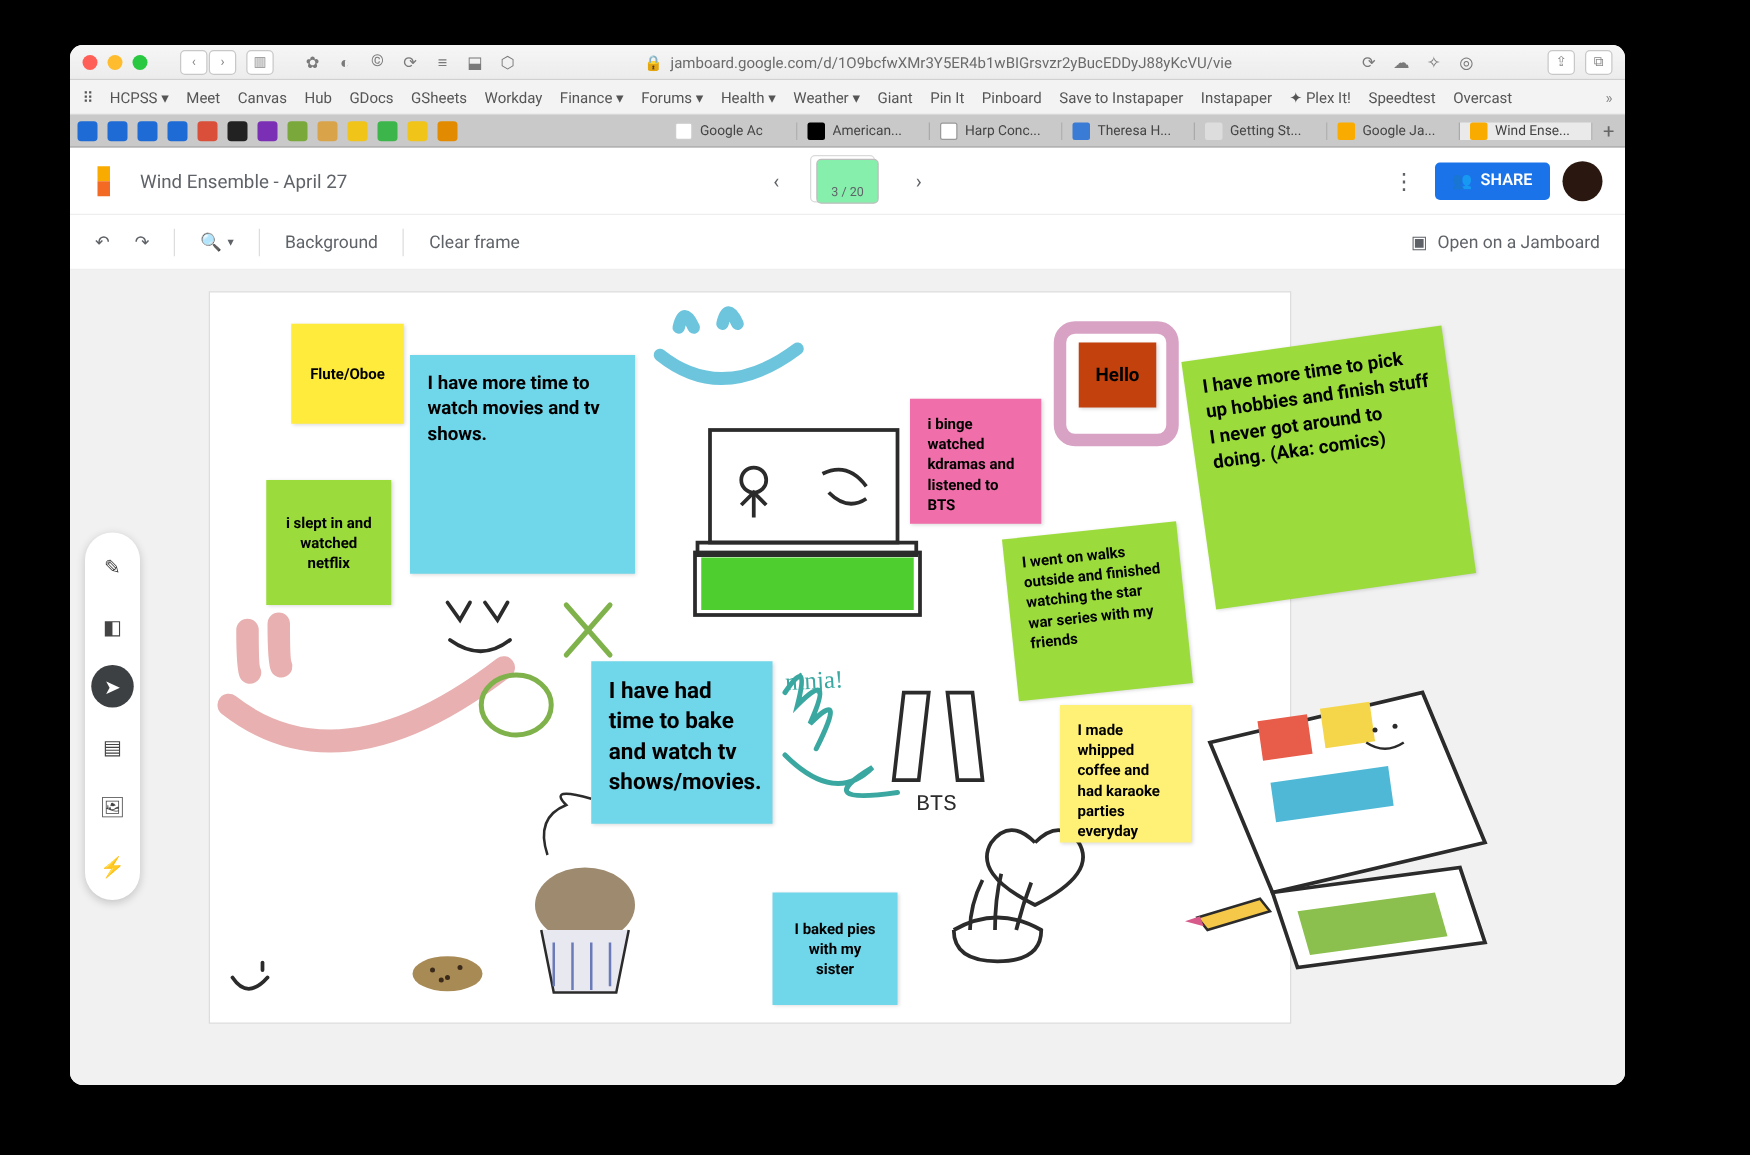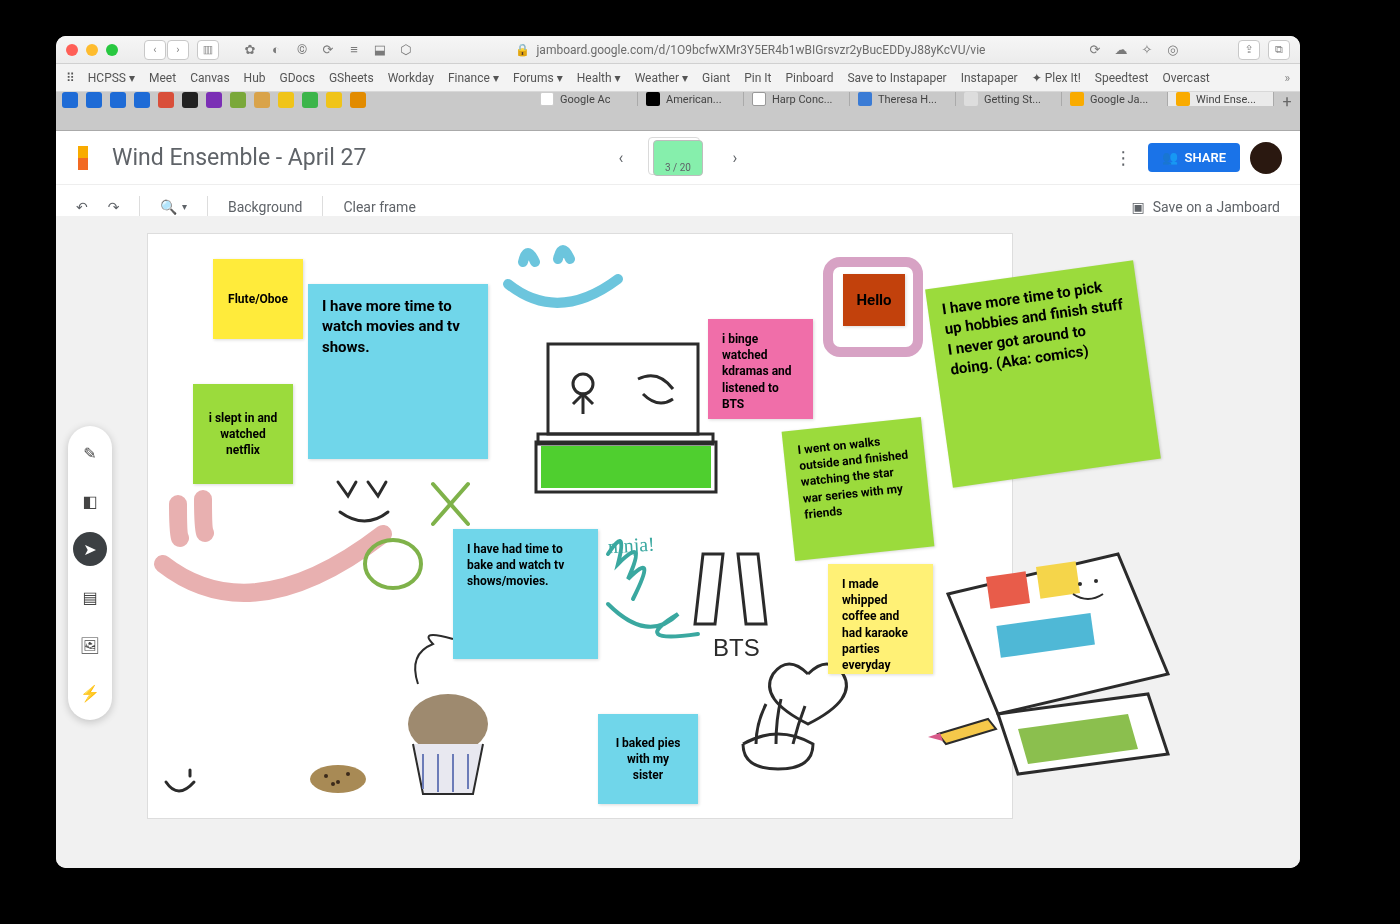--- a/index.html
+++ b/index.html
@@ -7,49 +7,49 @@
 .browser{position:absolute;left:56px;top:36px;width:1244px;height:832px;background:#fff;border-radius:10px;overflow:hidden;box-shadow:0 20px 60px rgba(0,0,0,.6)}
 .titlebar{height:28px;background:linear-gradient(#f6f6f6,#ececec);display:flex;align-items:center;padding:0 10px;gap:8px;border-bottom:1px solid #d0d0d0}
 .dot{width:12px;height:12px;border-radius:50%}
 .dot.red{background:#ff5f57}.dot.yel{background:#febc2e}.dot.grn{background:#28c840}
 .nav-btn{width:22px;height:20px;border:1px solid #c8c8c8;border-radius:4px;background:#fff;display:flex;align-items:center;justify-content:center;color:#888;font-size:11px}
 .titlebar .grp{display:flex;gap:1px}
 .addr{flex:1;display:flex;align-items:center;justify-content:center;gap:6px;color:#6b6b6b;font-size:12px}
 .tbicon{width:18px;height:18px;display:flex;align-items:center;justify-content:center;color:#7a7a7a;font-size:13px}
 .bmbar{height:28px;background:#f3f3f3;border-bottom:1px solid #d8d8d8;display:flex;align-items:center;padding:0 10px;gap:14px;font-size:12px;color:#555}
 .bmbar .bm{display:flex;align-items:flex-start;gap:3px;white-space:nowrap}
-.tabbar{height:39px;background:#c9c9c9;display:flex;align-items:flex-start;border-bottom:1px solid #aaa}
+.tabbar{height:26px;background:#c9c9c9;display:flex;align-items:center;border-bottom:1px solid #aaa}
 .tabbar .favs{display:flex;align-items:center;padding:0 6px;gap:8px}
 .fav{width:16px;height:16px;border-radius:3px}
 .tab{flex:0 0 106px;display:flex;align-items:center;gap:6px;padding:0 8px;font-size:11px;color:#444;border-right:1px solid #aaa;background:#c9c9c9}
 .tab.active{background:#eaeaea}
 .tab .fvi{width:14px;height:14px;border-radius:2px;flex-shrink:0}
 .tab span{overflow:hidden;text-overflow:ellipsis;white-space:nowrap}
 .newtab{width:26px;display:flex;align-items:center;justify-content:center;color:#666}
 .appbar{height:54px;display:flex;align-items:center;padding:0 18px;gap:14px;border-bottom:1px solid #eee}
 .jlogo{width:24px;height:24px;position:relative}
 .jlogo::before{content:"";position:absolute;left:4px;top:0;width:10px;height:12px;background:#f9ab00}
 .jlogo::after{content:"";position:absolute;left:4px;top:12px;width:10px;height:12px;background:#f26a23}
-.doctitle{font-size:23px;color:#5f6368}
+.doctitle{font-size:15px;color:#5f6368}
 .framesel{position:absolute;left:50%;transform:translateX(-50%);display:flex;align-items:center;gap:18px}
 .framearrow{width:28px;height:28px;display:flex;align-items:center;justify-content:center;color:#5f6368;cursor:pointer}
 .framebox{width:50px;height:36px;border:1px solid #bdbdbd;border-radius:4px;display:flex;align-items:flex-end;justify-content:center;font-size:10px;color:#5f6368;padding-bottom:2px;position:relative;background:#86efac}
 .framebox::before{content:"";position:absolute;left:-6px;top:-4px;width:50px;height:36px;border:1px solid #dadada;border-radius:4px;z-index:-1}
 .more{width:30px;height:30px;display:flex;align-items:center;justify-content:center;color:#5f6368;font-size:18px}
 .sharebtn{background:#1a73e8;color:#fff;border:none;border-radius:4px;padding:7px 14px;font-size:13px;font-weight:600;display:flex;align-items:center;gap:6px}
 .avatar{width:32px;height:32px;border-radius:50%;background:#2a1810}
 .toolbar2{height:44px;display:flex;align-items:center;padding:0 20px;gap:20px;color:#5f6368;font-size:14px;border-bottom:1px solid #eee}
 .tbtn{display:flex;align-items:center;gap:4px;cursor:pointer}
 .divider{width:1px;height:22px;background:#ddd}
 .openjam{margin-left:auto;display:flex;align-items:center;gap:8px}
 .canvaswrap{position:absolute;left:0;right:0;top:180px;bottom:0;background:#f1f1f1;overflow:hidden}
 .sidetools{position:absolute;left:12px;top:210px;width:44px;background:#fff;border-radius:24px;box-shadow:0 2px 8px rgba(0,0,0,.2);padding:10px 0;display:flex;flex-direction:column;align-items:center;gap:14px;z-index:10}
 .stool{width:34px;height:34px;display:flex;align-items:center;justify-content:center;color:#444;border-radius:50%;cursor:pointer}
 .stool.active{background:#3c4043;color:#fff}
-.board{position:absolute;left:92px;top:18px;width:864px;height:584px;background:#fff;box-shadow:0 0 0 1px #ddd}
+.board{position:absolute;left:112px;top:18px;width:864px;height:584px;background:#fff;box-shadow:0 0 0 1px #ddd}
 .sticky{position:absolute;padding:12px 14px;font-size:14px;font-weight:700;line-height:1.35;box-shadow:1px 1px 3px rgba(0,0,0,.15)}
 .sticky.small{font-size:12px}
 .yellow{background:#ffeb3b}.blue{background:#70d6ea}.green{background:#9bdb3c}.pink{background:#f06ea9}.orange{background:#c2410c}.lyellow{background:#fff176}
 .draw{position:absolute;pointer-events:none}
 </style>
 </head>
 <body>
 
 <div class="browser">
 
@@ -178,21 +178,21 @@
     <div class="tbtn">↶</div>
     <div class="tbtn">↷</div>
     <div class="divider"></div>
     <div class="tbtn">🔍 <span style="font-size:10px">▾</span></div>
     <div class="divider"></div>
     <div class="tbtn">Background</div>
     <div class="divider"></div>
     <div class="tbtn">Clear frame</div>
     <div class="openjam">
       <span>▣</span>
-      <span>Save on a Jamboard</span>
+      <span>Open on a Jamboard</span>
     </div>
   </div>
 
   <div class="canvaswrap">
 
     <div class="sidetools">
       <div class="stool">✎</div>
       <div class="stool">◧</div>
       <div class="stool active">➤</div>
       <div class="stool">▤</div>
@@ -302,23 +302,23 @@
         </g>
       </svg>
 
       <div class="sticky yellow small" style="left:65px;top:25px;width:90px;height:80px;display:flex;align-items:center;justify-content:center">Flute/Oboe</div>
       <div class="sticky blue" style="left:160px;top:50px;width:180px;height:175px;font-size:15px">I have more time to watch movies and tv shows.</div>
       <div class="sticky green small" style="left:45px;top:150px;width:100px;height:100px;text-align:center;display:flex;align-items:center">i slept in and watched netflix</div>
       <div class="sticky pink small" style="left:560px;top:85px;width:105px;height:100px">i binge watched kdramas and listened to BTS</div>
       <div class="sticky orange" style="left:695px;top:40px;width:62px;height:52px;font-size:15px;display:flex;align-items:center;justify-content:center">Hello</div>
       <div class="sticky green" style="left:790px;top:40px;width:210px;height:200px;transform:rotate(-8deg);font-size:15px">I have more time to pick up hobbies and finish stuff I never got around to doing. (Aka: comics)</div>
       <div class="sticky green small" style="left:640px;top:190px;width:140px;height:130px;transform:rotate(-6deg)">I went on walks outside and finished watching the star war series with my friends</div>
-      <div class="sticky blue" style="left:305px;top:295px;width:145px;height:130px;font-size:12px">I have had time to bake and watch tv shows/movies.</div>
+      <div class="sticky blue" style="left:305px;top:295px;width:145px;height:130px;font-size:18px">I have had time to bake and watch tv shows/movies.</div>
       <div class="sticky lyellow small" style="left:680px;top:330px;width:105px;height:110px">I made whipped coffee and had karaoke parties everyday</div>
       <div class="sticky blue small" style="left:450px;top:480px;width:100px;height:90px;text-align:center;display:flex;align-items:center">I baked pies with my sister</div>
 
-      <div style="position:absolute;left:565px;top:400px;font-family:Liberation Sans, sans-serif;font-size:24px;color:#2b2b2b">BTS</div>
+      <div style="position:absolute;left:565px;top:400px;font-family:Liberation Mono, monospace;font-size:18px;color:#2b2b2b">BTS</div>
       <div style="position:absolute;left:460px;top:300px;font-family:cursive;font-size:20px;color:#3aa8a0;transform:rotate(-3deg)">ninja!</div>
 
     </div>
   </div>
 
 </div>
 
 </body></html>

